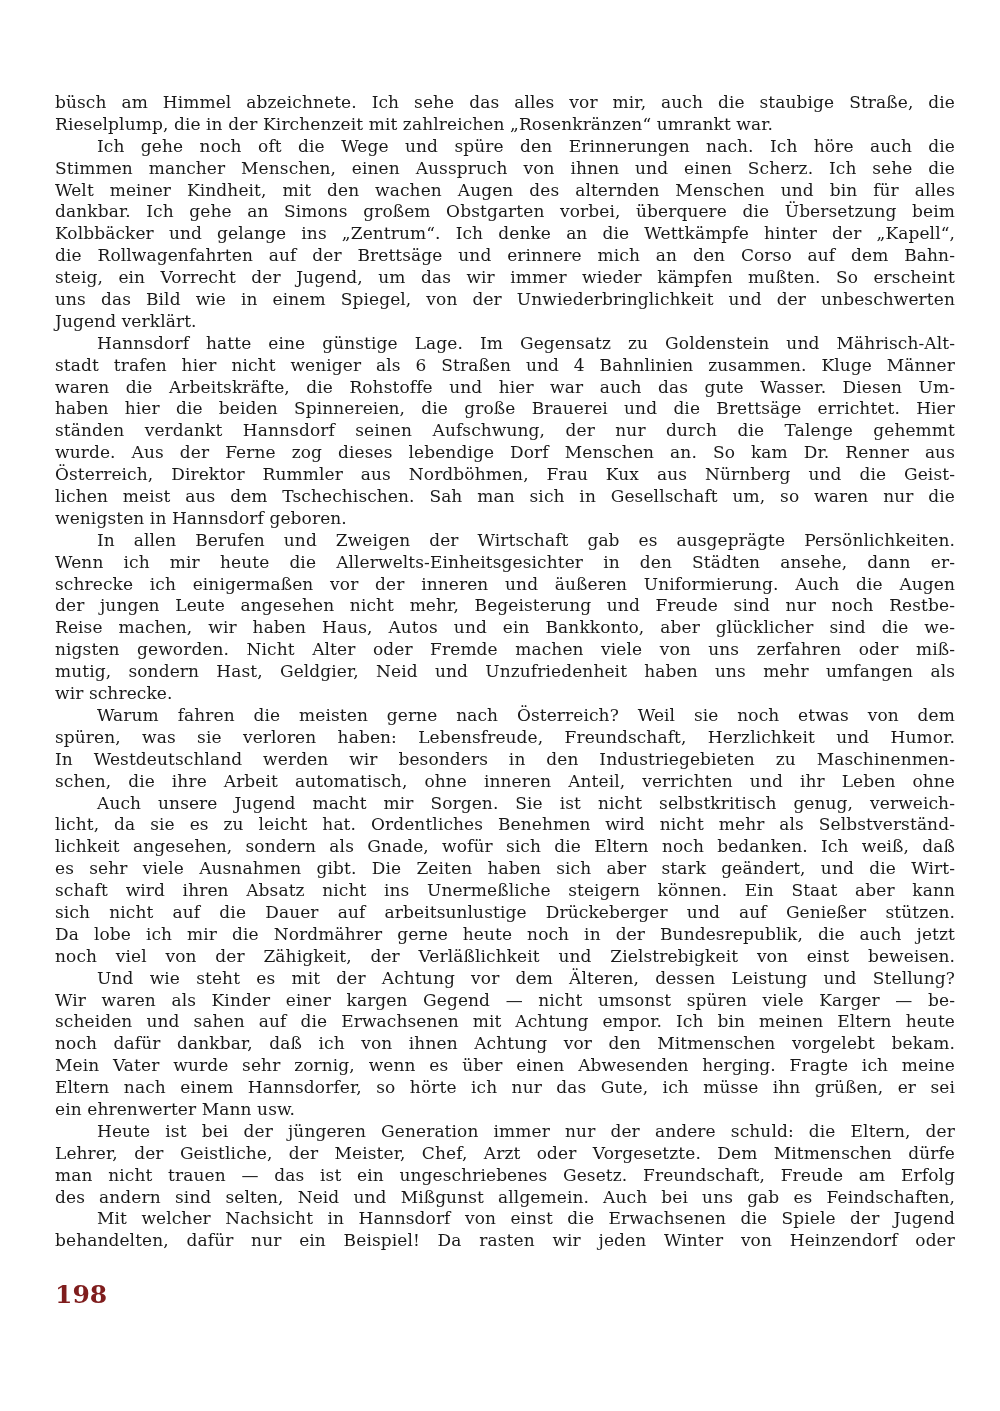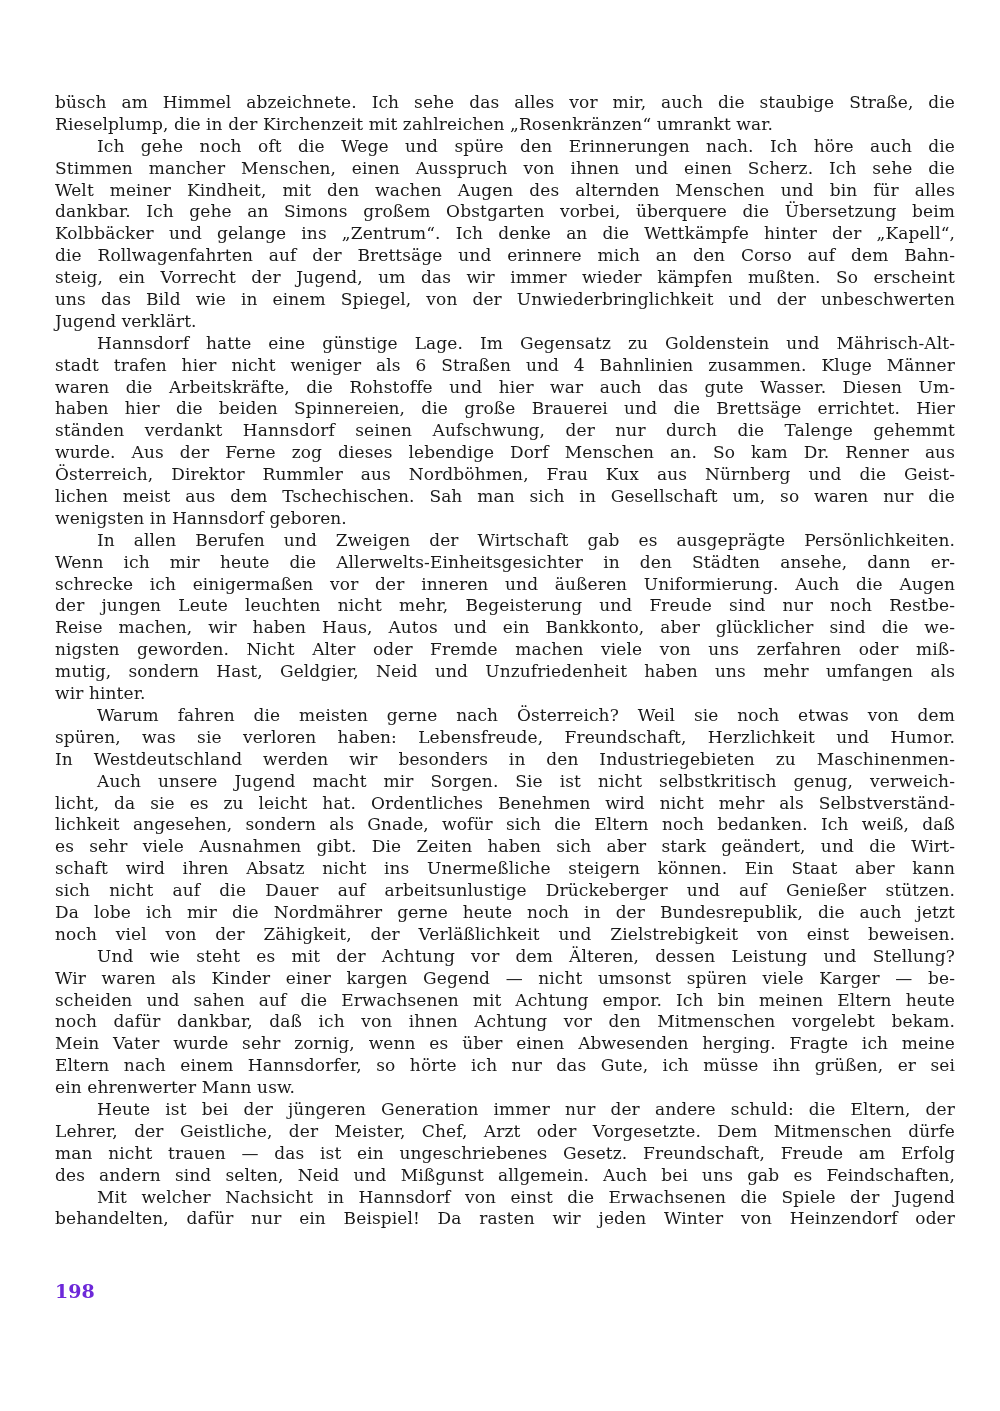--- a/index.html
+++ b/index.html
@@ -35,23 +35,23 @@
       text-align-last: left;
     }
     .line.indent {
       padding-left: 42px;
     }
     .page-number {
       position: absolute;
       left: 55px;
       top: 1280px;
       font-family: "DejaVu Serif", "Liberation Serif", serif;
-      font-size: 19px;
+      font-size: 25px;
       font-weight: bold;
-      color: #6d28d9;
+      color: #7f1d1d;
     }
   </style>
 </head>
 <body>
 
 <div class="page" id="page-body">
 
   <div>
     <span class="line">büsch am Himmel abzeichnete. Ich sehe das alles vor mir, auch die staubige Straße, die</span>
     <span class="line last">Rieselplump, die in der Kirchenzeit mit zahlreichen „Rosenkränzen“ umrankt war.</span>
@@ -78,31 +78,32 @@
     <span class="line">wurde. Aus der Ferne zog dieses lebendige Dorf Menschen an.  So kam Dr. Renner aus</span>
     <span class="line">Österreich, Direktor Rummler aus Nordböhmen, Frau Kux aus Nürnberg und die Geist-</span>
     <span class="line">lichen meist aus dem Tschechischen. Sah man sich in Gesellschaft um, so waren nur die</span>
     <span class="line last">wenigsten in Hannsdorf geboren.</span>
   </div>
 
   <div>
     <span class="line indent">In allen Berufen und Zweigen der Wirtschaft gab es ausgeprägte Persönlichkeiten.</span>
     <span class="line">Wenn ich mir heute die Allerwelts-Einheitsgesichter in den  Städten ansehe, dann  er-</span>
     <span class="line">schrecke ich einigermaßen vor der inneren und äußeren Uniformierung. Auch die Augen</span>
-    <span class="line">der jungen Leute leuchten nicht mehr, Begeisterung und Freude sind nur noch Restbe-</span>
+    <span class="line">der jungen Leute angesehen nicht mehr, Begeisterung und Freude sind nur noch Restbe-</span>
     <span class="line">Reise machen, wir haben Haus, Autos und ein Bankkonto, aber glücklicher sind die we-</span>
     <span class="line">nigsten geworden. Nicht Alter oder Fremde machen viele von uns zerfahren oder miß-</span>
     <span class="line">mutig, sondern Hast, Geldgier, Neid und Unzufriedenheit haben uns mehr umfangen als</span>
-    <span class="line last">wir hinter.</span>
+    <span class="line last">wir schrecke.</span>
   </div>
 
   <div>
     <span class="line indent">Warum fahren die meisten gerne nach Österreich?  Weil sie noch  etwas von  dem</span>
     <span class="line">spüren, was sie verloren haben:  Lebensfreude, Freundschaft, Herzlichkeit und Humor.</span>
     <span class="line">In Westdeutschland werden wir besonders in den Industriegebieten  zu  Maschinenmen-</span>
+    <span class="line">schen, die ihre Arbeit automatisch, ohne inneren Anteil, verrichten und ihr Leben ohne</span>
   </div>
 
   <div>
     <span class="line indent">Auch unsere Jugend macht mir Sorgen. Sie ist nicht selbstkritisch genug, verweich-</span>
     <span class="line">licht, da sie es zu leicht hat. Ordentliches Benehmen wird nicht mehr als Selbstverständ-</span>
     <span class="line">lichkeit angesehen, sondern als Gnade, wofür sich die Eltern noch bedanken. Ich weiß, daß</span>
     <span class="line">es sehr viele Ausnahmen gibt. Die Zeiten haben sich aber stark geändert, und die Wirt-</span>
     <span class="line">schaft wird ihren Absatz nicht ins Unermeßliche steigern können.  Ein Staat aber  kann</span>
     <span class="line">sich nicht auf die Dauer auf arbeitsunlustige Drückeberger  und auf Genießer  stützen.</span>
     <span class="line">Da lobe ich mir die Nordmährer gerne heute noch in der Bundesrepublik, die auch jetzt</span>

